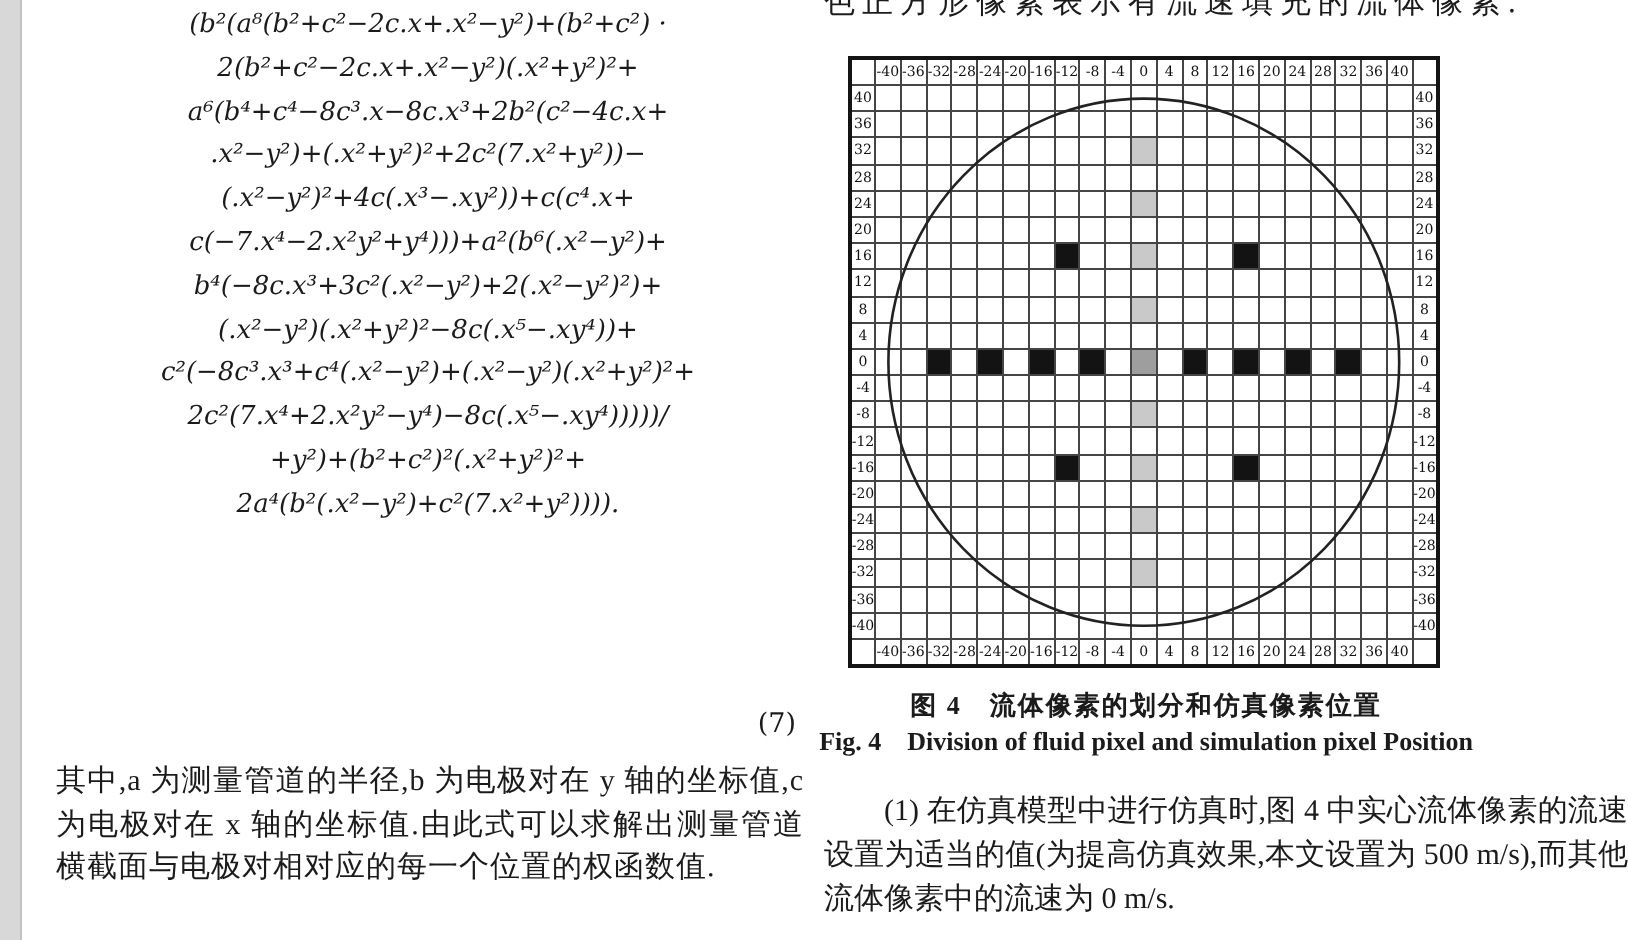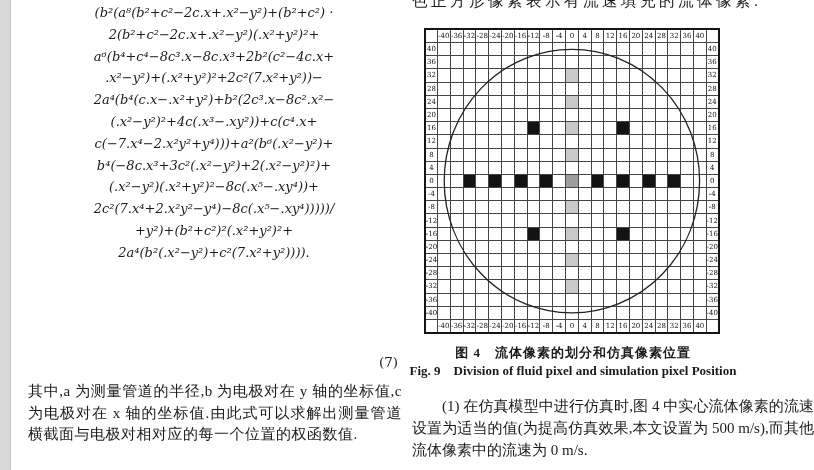--- a/index.html
+++ b/index.html
@@ -41,25 +41,25 @@
 <body>
 
 <div class="edge-strip"></div>
 
 <div class="left-col">
   <div class="formula" id="formula-block">
       <div class="fline">(b²(a⁸(b²+c²−2c.x+.x²−y²)+(b²+c²) ·</div>
       <div class="fline">2(b²+c²−2c.x+.x²−y²)(.x²+y²)²+</div>
       <div class="fline">a⁶(b⁴+c⁴−8c³.x−8c.x³+2b²(c²−4c.x+</div>
       <div class="fline">.x²−y²)+(.x²+y²)²+2c²(7.x²+y²))−</div>
-      <div class="fline">2a⁴(b⁴(c.x−.x²+y²)+b²(2c³.x−8c².x²−</div>
       <div class="fline">(.x²−y²)²+4c(.x³−.xy²))+c(c⁴.x+</div>
       <div class="fline">c(−7.x⁴−2.x²y²+y⁴)))+a²(b⁶(.x²−y²)+</div>
       <div class="fline">b⁴(−8c.x³+3c²(.x²−y²)+2(.x²−y²)²)+</div>
       <div class="fline">(.x²−y²)(.x²+y²)²−8c(.x⁵−.xy⁴))+</div>
+      <div class="fline">c²(−8c³.x³+c⁴(.x²−y²)+(.x²−y²)(.x²+y²)²+</div>
       <div class="fline">2c²(7.x⁴+2.x²y²−y⁴)−8c(.x⁵−.xy⁴)))))/</div>
       <div class="fline">+y²)+(b²+c²)²(.x²+y²)²+</div>
       <div class="fline">2a⁴(b²(.x²−y²)+c²(7.x²+y²)))).</div>
     </div>
   <span class="eq-num">(7)</span>
 </div>
 <div class="left-para">其中,a 为测量管道的半径,b 为电极对在 y 轴的坐标值,c 为电极对在 x 轴的坐标值.由此式可以求解出测量管道横截面与电极对相对应的每一个位置的权函数值.</div>
 
 <div class="top-clip">色正方形像素表示有流速填充的流体像素.</div>
 
@@ -594,15 +594,15 @@
       <div class="glabel">36</div>
       <div class="glabel">40</div>
       <div class="glabel"></div>
     </div>
   <svg class="circle-svg" id="circle-overlay" width="297" height="306">
     <ellipse id="pipe-ellipse" fill="none" stroke-width="1.3" cx="145.9" cy="151.1" rx="127.70000000000002" ry="131.79999999999998" stroke="#222222"></ellipse>
   </svg>
 </div>
 
 <div class="cap-zh">图 4　流体像素的划分和仿真像素位置</div>
-<div class="cap-en">Fig. 9　Division of fluid pixel and simulation pixel Position</div>
+<div class="cap-en">Fig. 4　Division of fluid pixel and simulation pixel Position</div>
 
 <div class="right-para">(1) 在仿真模型中进行仿真时,图 4 中实心流体像素的流速设置为适当的值(为提高仿真效果,本文设置为 500 m/s),而其他流体像素中的流速为 0 m/s.</div>
 
 </body></html>

